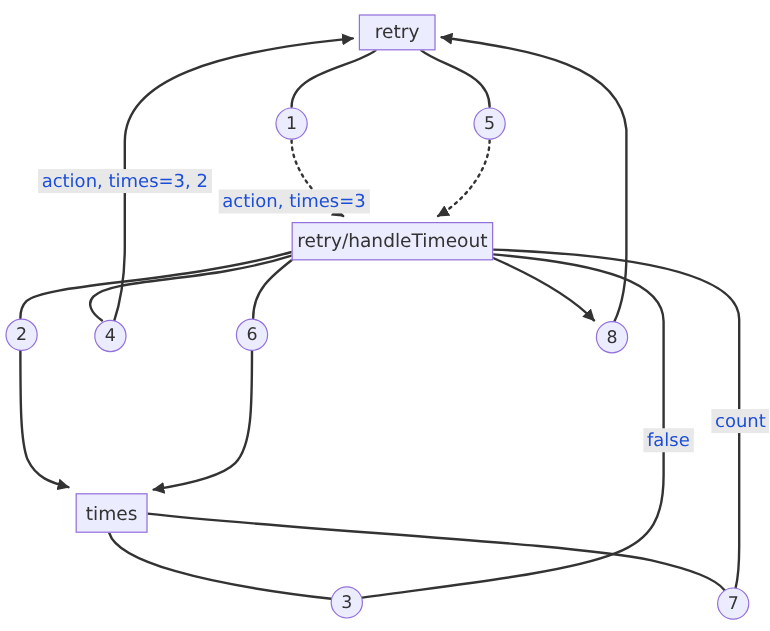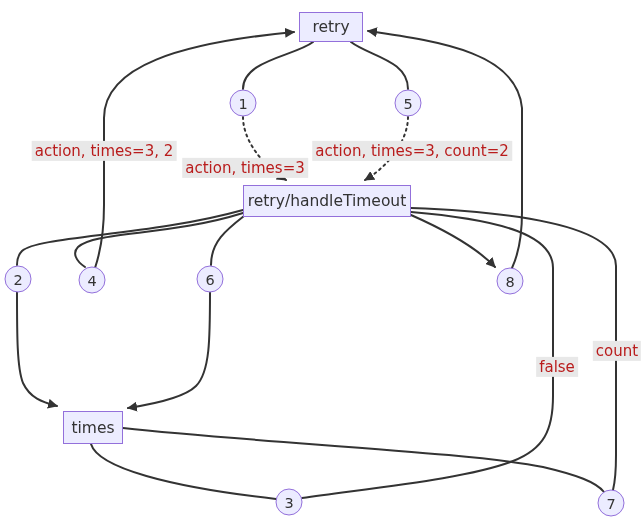--- a/index.html
+++ b/index.html
@@ -43,21 +43,21 @@
     color: #333333;
     font-size: 14.5px;
     display: flex;
     align-items: center;
     justify-content: center;
     transform: translate(-50%, -50%);
   }
   .elabel {
     position: absolute;
     background: #e8e8e8;
-    color: #b91c1c;
+    color: #1d4ed8;
     font-size: 15px;
     line-height: 1.35;
     padding: 0 3px;
     white-space: nowrap;
     transform: translate(-50%, -50%);
   }
 </style>
 </head>
 <body>
 
@@ -113,17 +113,16 @@
   <div class="marker" style="left:18px; top:279px;">2</div>
   <div class="marker" style="left:289px; top:502px;">3</div>
   <div class="marker" style="left:92px; top:280px;">4</div>
   <div class="marker" style="left:408px; top:103px;">5</div>
   <div class="marker" style="left:210px; top:279px;">6</div>
   <div class="marker" style="left:611px; top:503px;">7</div>
   <div class="marker" style="left:510px; top:281px;">8</div>
 
   <div class="elabel" style="left:104px; top:151px;">action, times=3, 2</div>
   <div class="elabel" style="left:245px; top:168px;">action, times=3</div>
-  <div class="elabel" style="left:412px; top:151px;">action, times=3, count=2</div>
   <div class="elabel" style="left:557px; top:351px;margin-top:16px;">false</div>
   <div class="elabel" style="left:617px; top:351px;">count</div>
 
 </div>
 
 </body></html>

